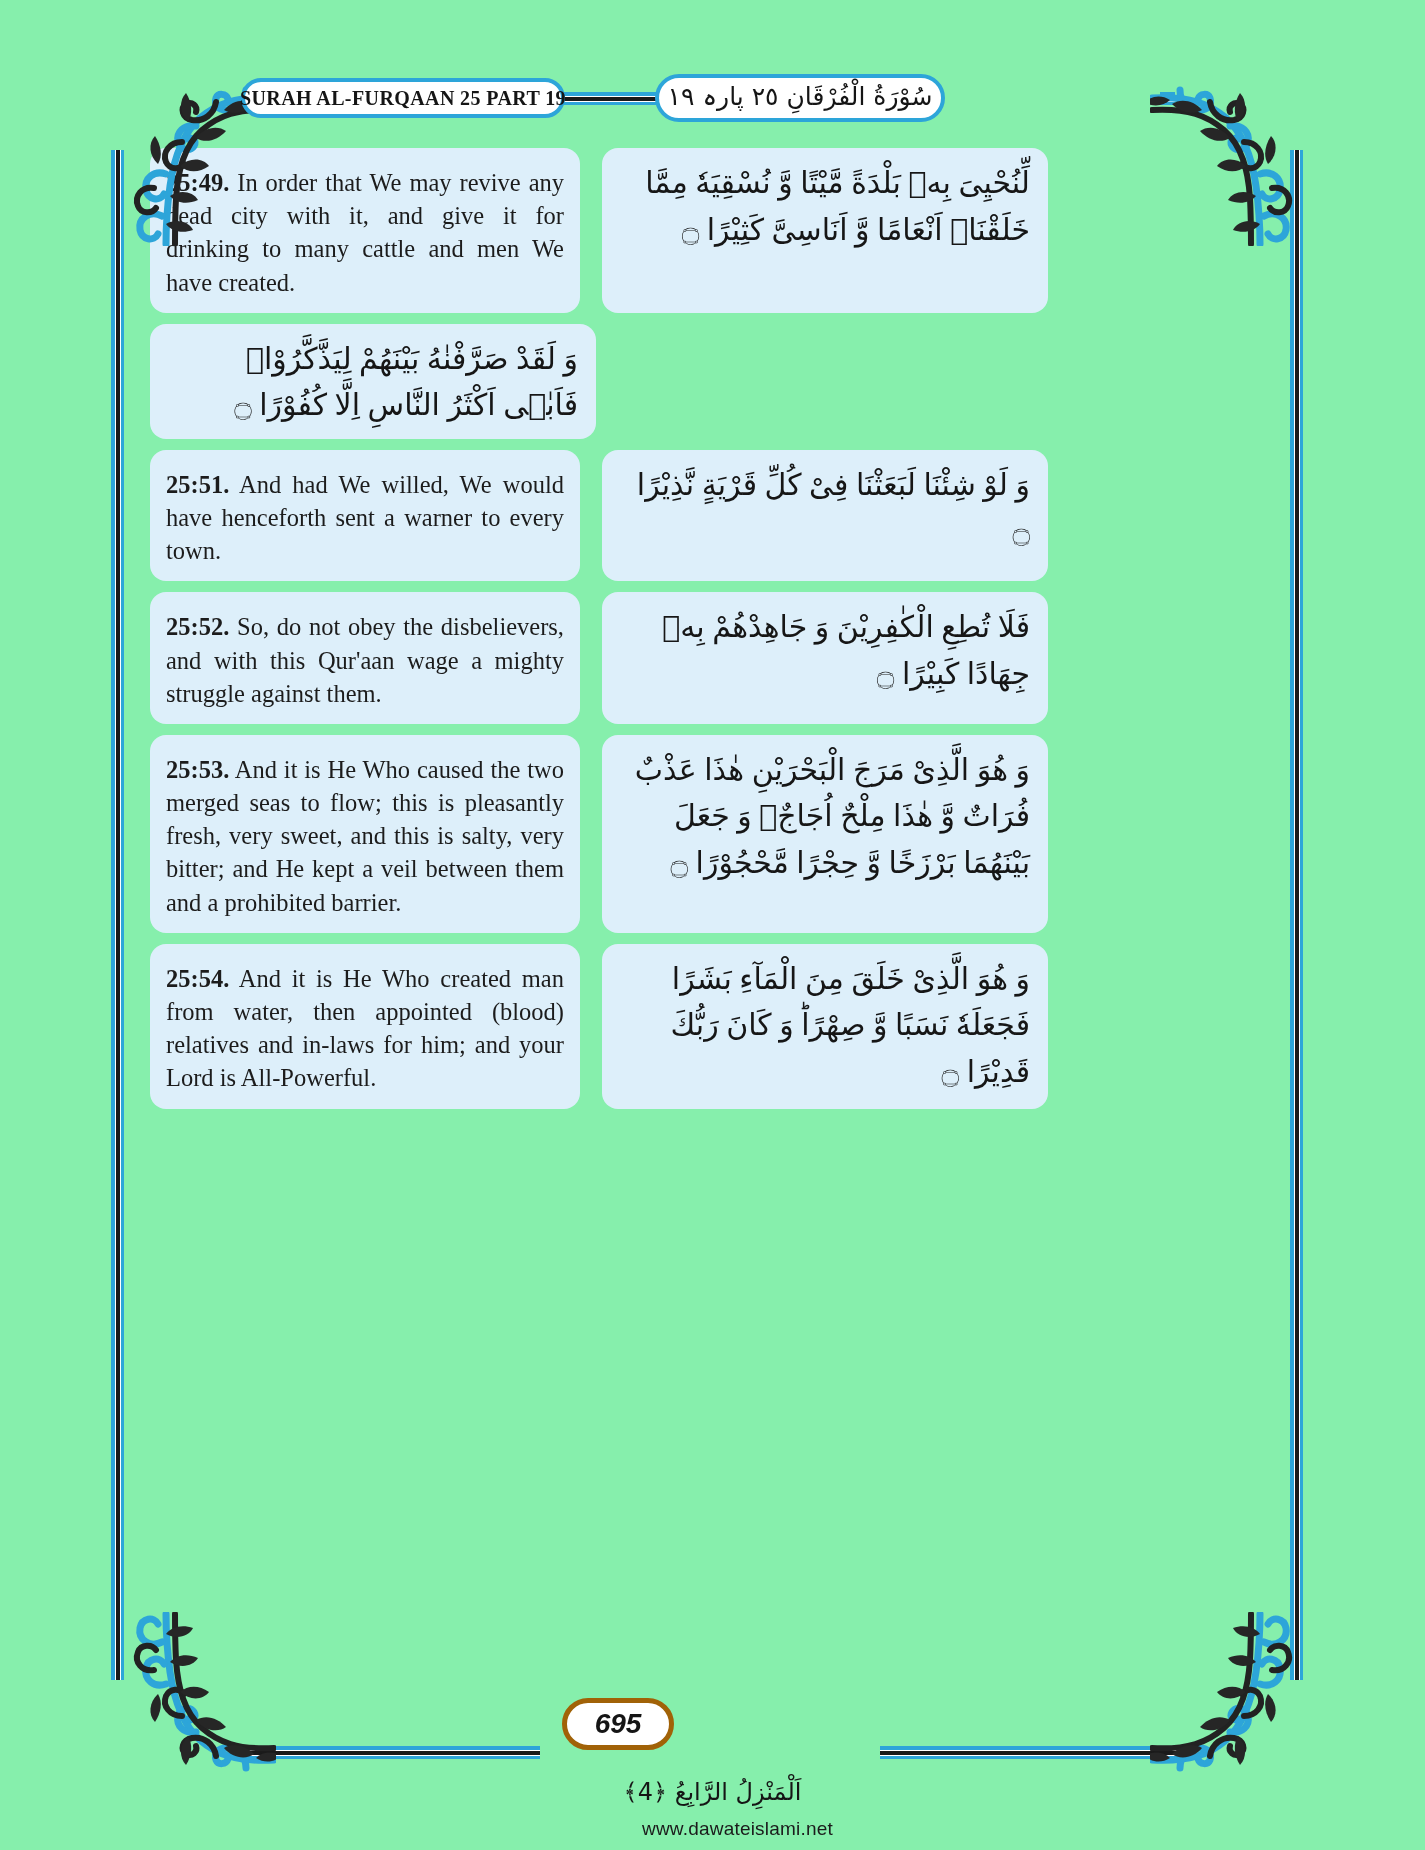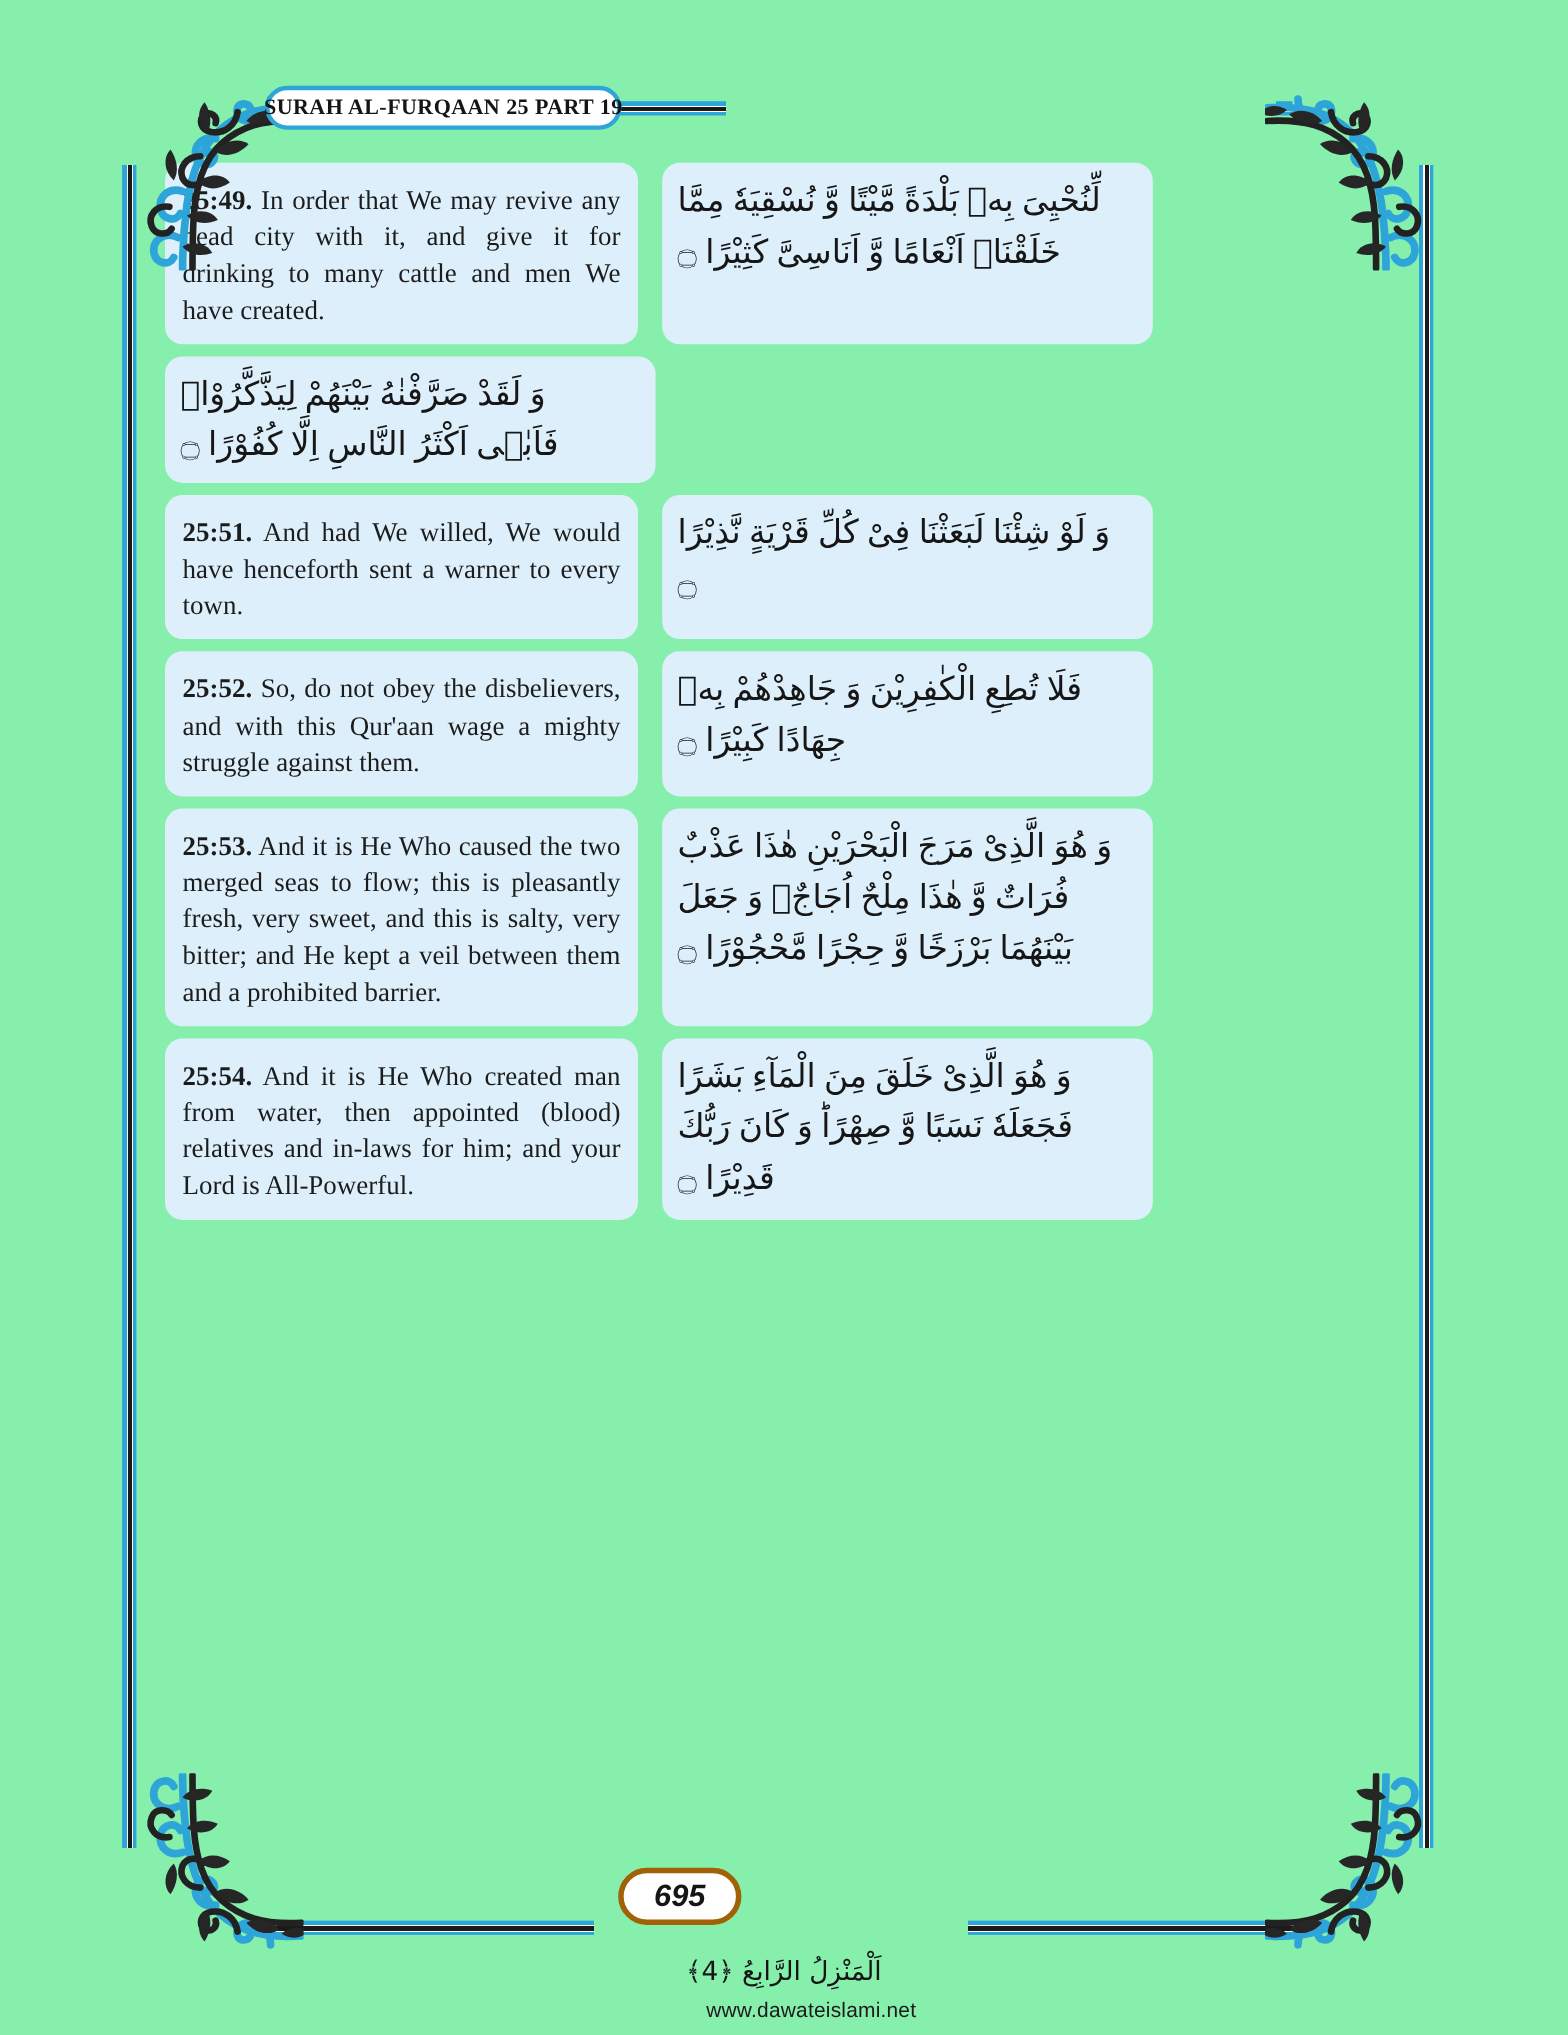--- a/index.html
+++ b/index.html
@@ -148,21 +148,21 @@
     font-weight: bold;
   }
   .cell-ar {
     width: 446px;
     padding: 12px 18px 10px 14px;
     font-family: "DejaVu Sans", sans-serif;
     font-size: 30px;
     line-height: 1.55;
     color: #161616;
     direction: rtl;
-    text-align: left;
+    text-align: right;
     word-spacing: -2px;
   }
 
   
   #footer-pill {
     position: absolute;
     left: 562px; top: 1698px;
     width: 112px; height: 52px;
     background: #ffffff;
     border: 5px solid #a16207;
@@ -322,20 +322,23 @@
         <path d="M70 158 c11 -6 23 -2 27 6 -11 4 -22 1 -27 -6z"></path>
         <path d="M92 56 c-9 -9 -9 -22 -2 -29 6 9 7 21 2 29z"></path>
         <path d="M62 98 c-9 -8 -10 -21 -3 -28 6 9 8 20 3 28z"></path>
       </g>
     </svg>
   </div>
 
   <div class="pill" id="header-pill-en">
     <span class="t">SURAH AL-FURQAAN 25 PART 19</span>
   </div>
+  <div class="pill" id="header-pill-ar">
+    <span class="t">سُوْرَةُ الْفُرْقَانِ ٢٥ پارہ ١٩</span>
+  </div>
 
   <div id="verse-area">
       <div class="verse-row">
         <div class="cell cell-en"><span class="vnum">25:49.</span> <span>In order that We may revive any dead city with it, and give it for drinking to many cattle and men We have created.</span></div>
         <div class="cell cell-ar">لِّنُحْیِیَ بِهٖ بَلْدَةً مَّیْتًا وَّ نُسْقِیَهٗ مِمَّا خَلَقْنَاۤ اَنْعَامًا وَّ اَنَاسِیَّ كَثِیْرًا ۝</div>
       </div>
       <div class="verse-row">
         <div class="cell cell-ar">وَ لَقَدْ صَرَّفْنٰهُ بَیْنَهُمْ لِیَذَّكَّرُوْاۗ فَاَبٰۤى اَكْثَرُ النَّاسِ اِلَّا كُفُوْرًا ۝</div>
       </div>
       <div class="verse-row">

